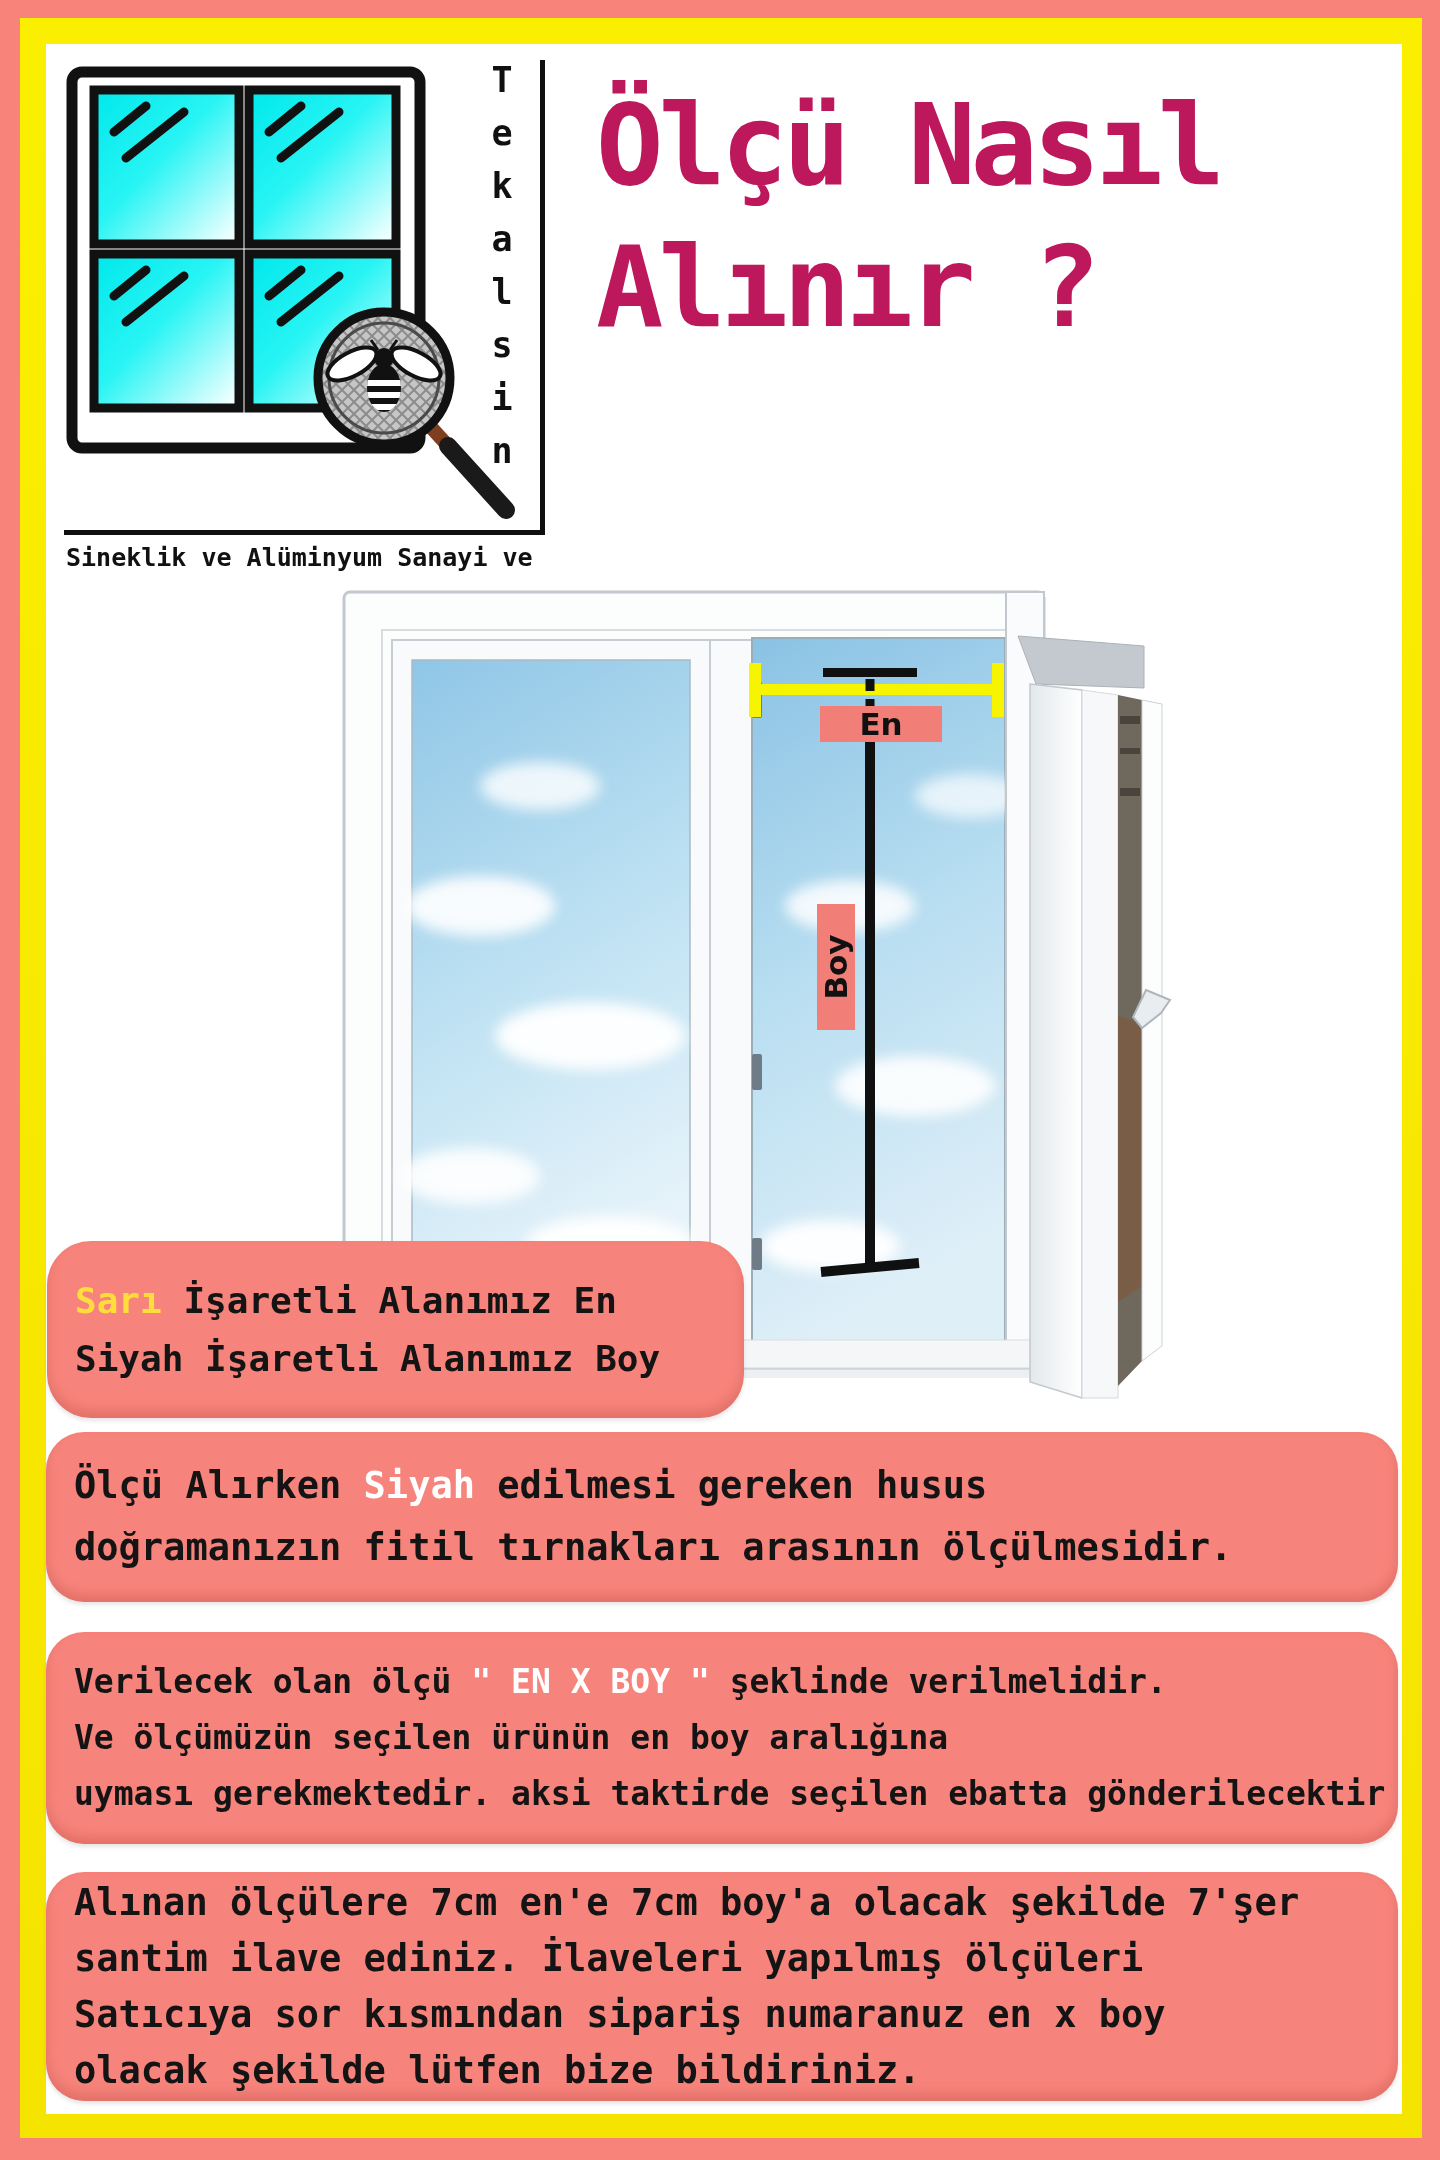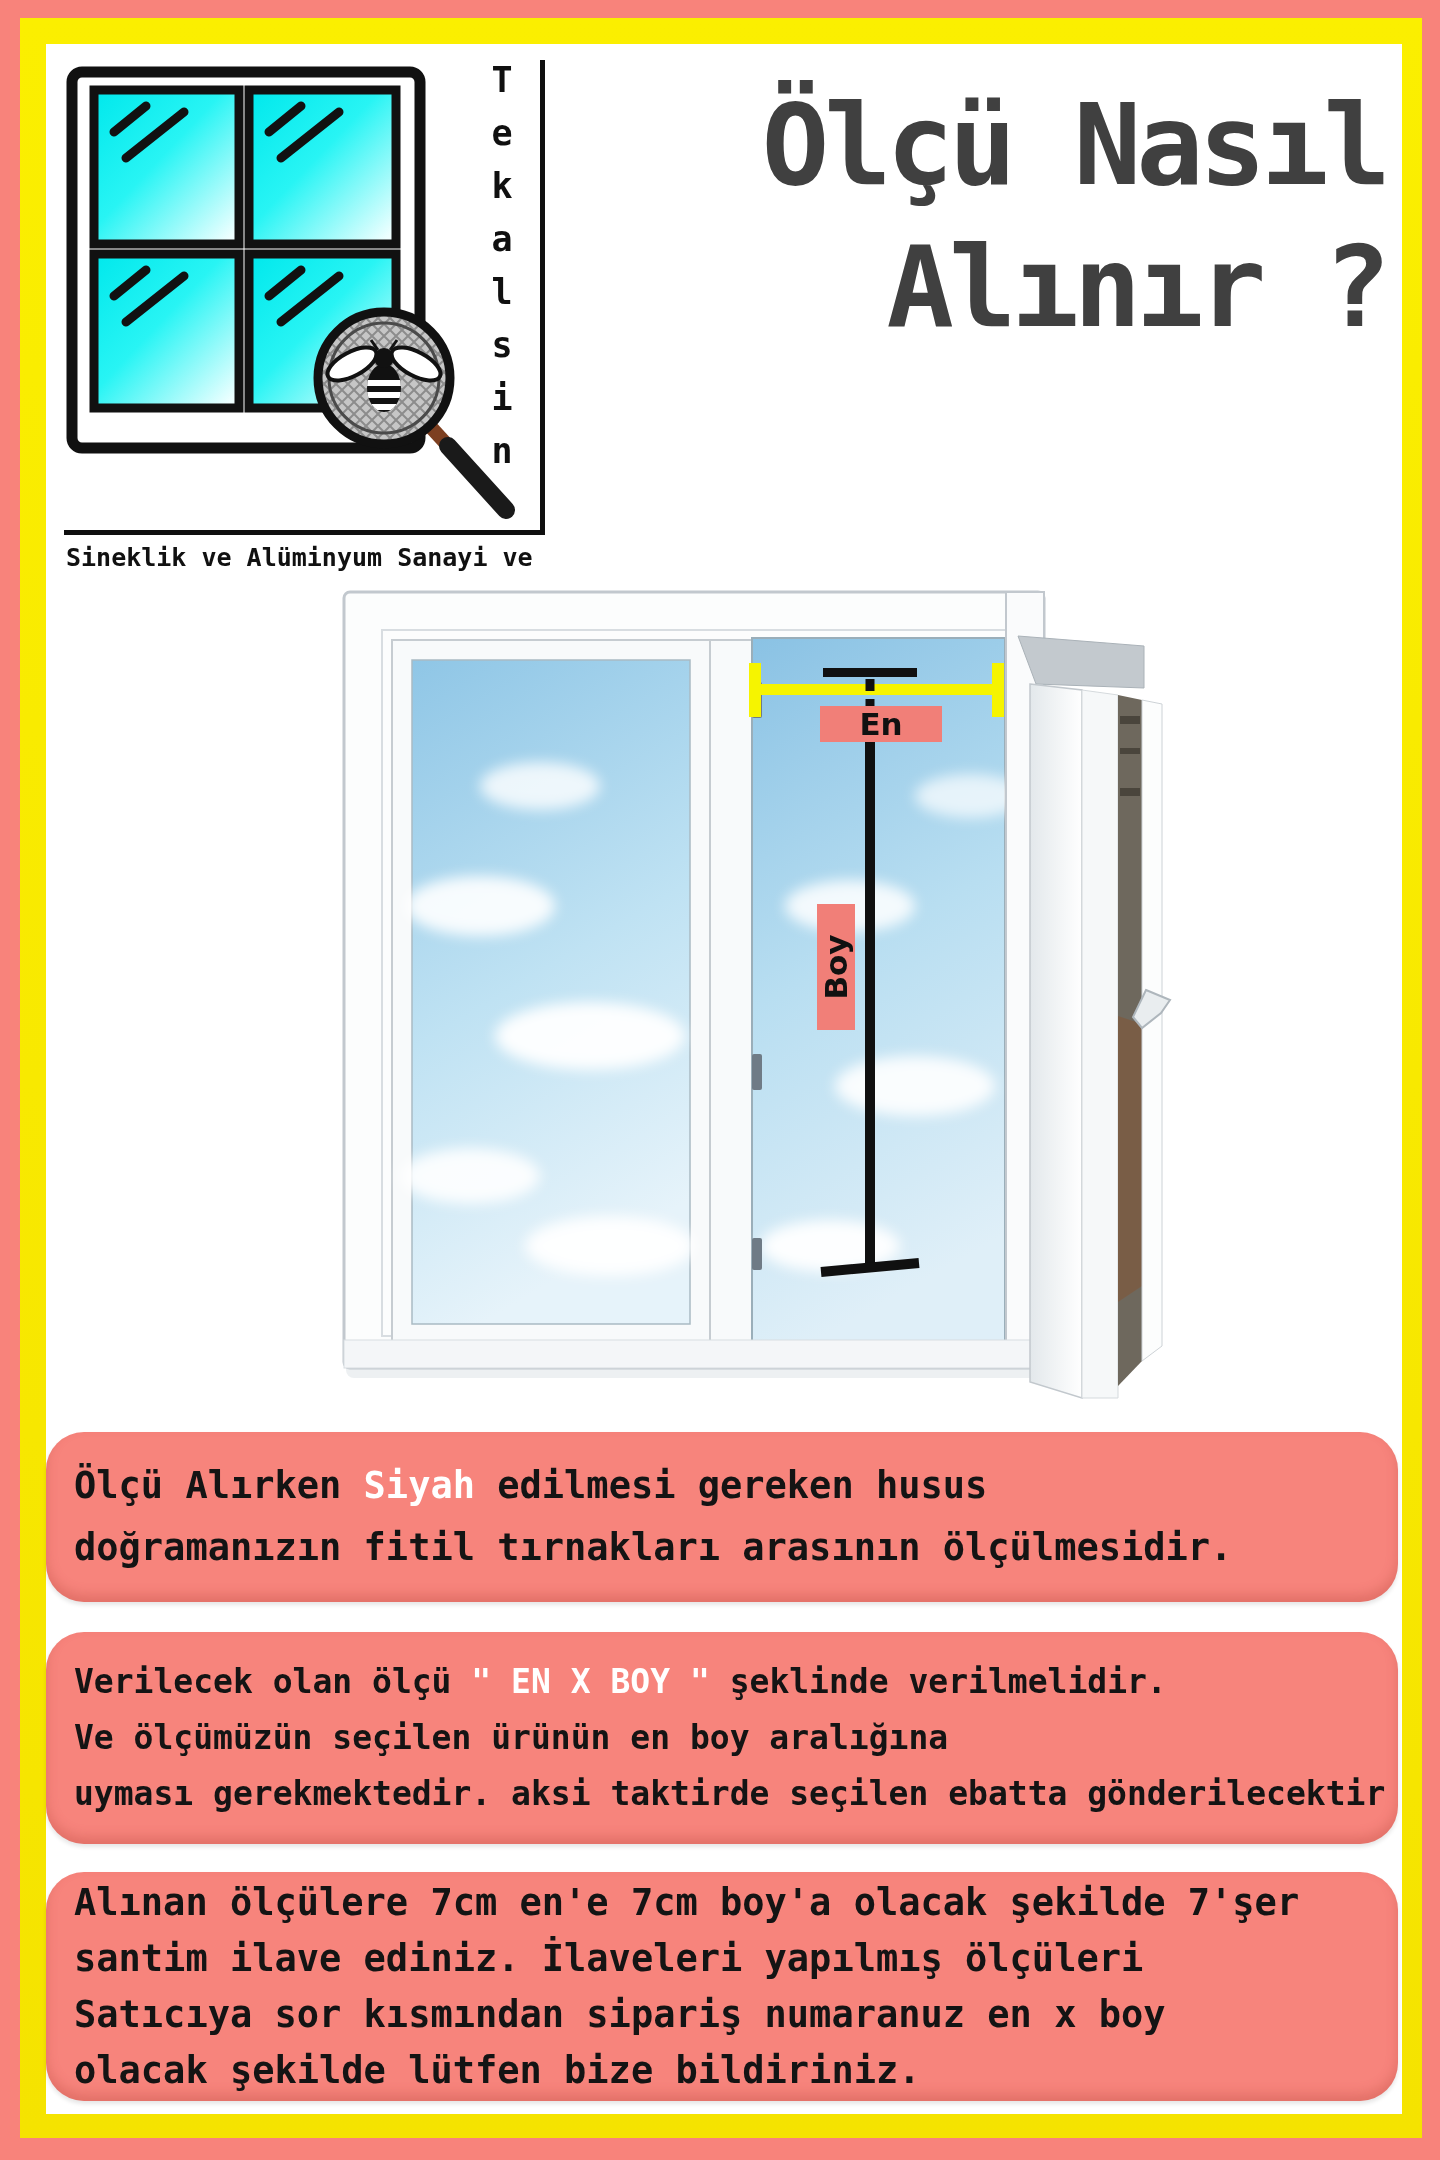--- a/index.html
+++ b/index.html
@@ -16,22 +16,22 @@
   
   .logo-svg{position:absolute;left:20px;top:22px;width:470px;height:520px;}
   .brand-vertical{position:absolute;left:436px;top:16px;height:455px;
     writing-mode:vertical-rl;text-orientation:upright;
     font-weight:bold;font-size:35px;letter-spacing:13px;color:#101010;}
   .brand-rule-v{position:absolute;left:494px;top:16px;width:5px;height:472px;background:#0F0F0F;}
   .brand-rule-h{position:absolute;left:18px;top:486px;width:481px;height:5px;background:#0F0F0F;}
   .company{position:absolute;left:20px;top:498px;font-weight:bold;font-size:25px;line-height:32px;color:#111;}
 
   
-  .title{position:absolute;left:550px;top:30px;width:790px;text-align:right;
-    font-weight:bold;font-size:112px;line-height:142px;letter-spacing:-5px;color:#404040;white-space:nowrap;}
+  .title{position:absolute;left:550px;top:30px;width:790px;text-align:left;
+    font-weight:bold;font-size:112px;line-height:142px;letter-spacing:-5px;color:#be185d;white-space:nowrap;}
 
   
   .photo-svg{position:absolute;left:284px;top:542px;width:865px;height:815px;}
 
   
   .pink-box{position:absolute;background:#F7847C;color:#141414;font-weight:bold;
     display:flex;flex-direction:column;justify-content:center;
     box-shadow:inset 0 -7px 12px rgba(172,62,52,.28), 0 3px 4px rgba(0,0,0,.10);}
   .pink-box .line{white-space:pre-wrap;padding-left:28px;padding-right:10px;}
   .hl-yellow{color:#FFDE3B;}
@@ -192,20 +192,24 @@
       <g>
         <rect x="490" y="120" width="122" height="36" fill="#F17F78"></rect>
         <text class="sans" x="551" y="138" text-anchor="middle" dominant-baseline="central" font-family="DejaVu Sans, Liberation Sans, sans-serif" font-size="31" font-weight="bold" fill="#111">En</text>
       </g>
       <g>
         <rect x="487" y="318" width="38" height="126" fill="#F17F78"></rect>
         <text x="506" y="381" transform="rotate(-90 506 381)" text-anchor="middle" dominant-baseline="central" font-family="DejaVu Sans, Liberation Sans, sans-serif" font-size="31" font-weight="bold" fill="#111">Boy</text>
       </g>
     </svg>
 
+    <div class="pink-box box1">
+      <div class="line"><span class="hl-yellow">Sarı</span><span> İşaretli Alanımız En</span></div>
+      <div class="line">Siyah İşaretli Alanımız Boy</div>
+    </div>
 
     <div class="pink-box box2">
       <div class="line"><span>Ölçü Alırken </span><span class="hl-white">Siyah</span><span> edilmesi gereken husus</span></div>
       <div class="line">doğramanızın fitil tırnakları arasının ölçülmesidir.</div>
     </div>
 
     <div class="pink-box box3">
       <div class="line"><span>Verilecek olan ölçü </span><span class="hl-white">" EN X BOY "</span><span> şeklinde verilmelidir.</span></div>
       <div class="line">Ve ölçümüzün seçilen ürünün en boy aralığına</div>
       <div class="line">uyması gerekmektedir. aksi taktirde seçilen ebatta gönderilecektir</div>

